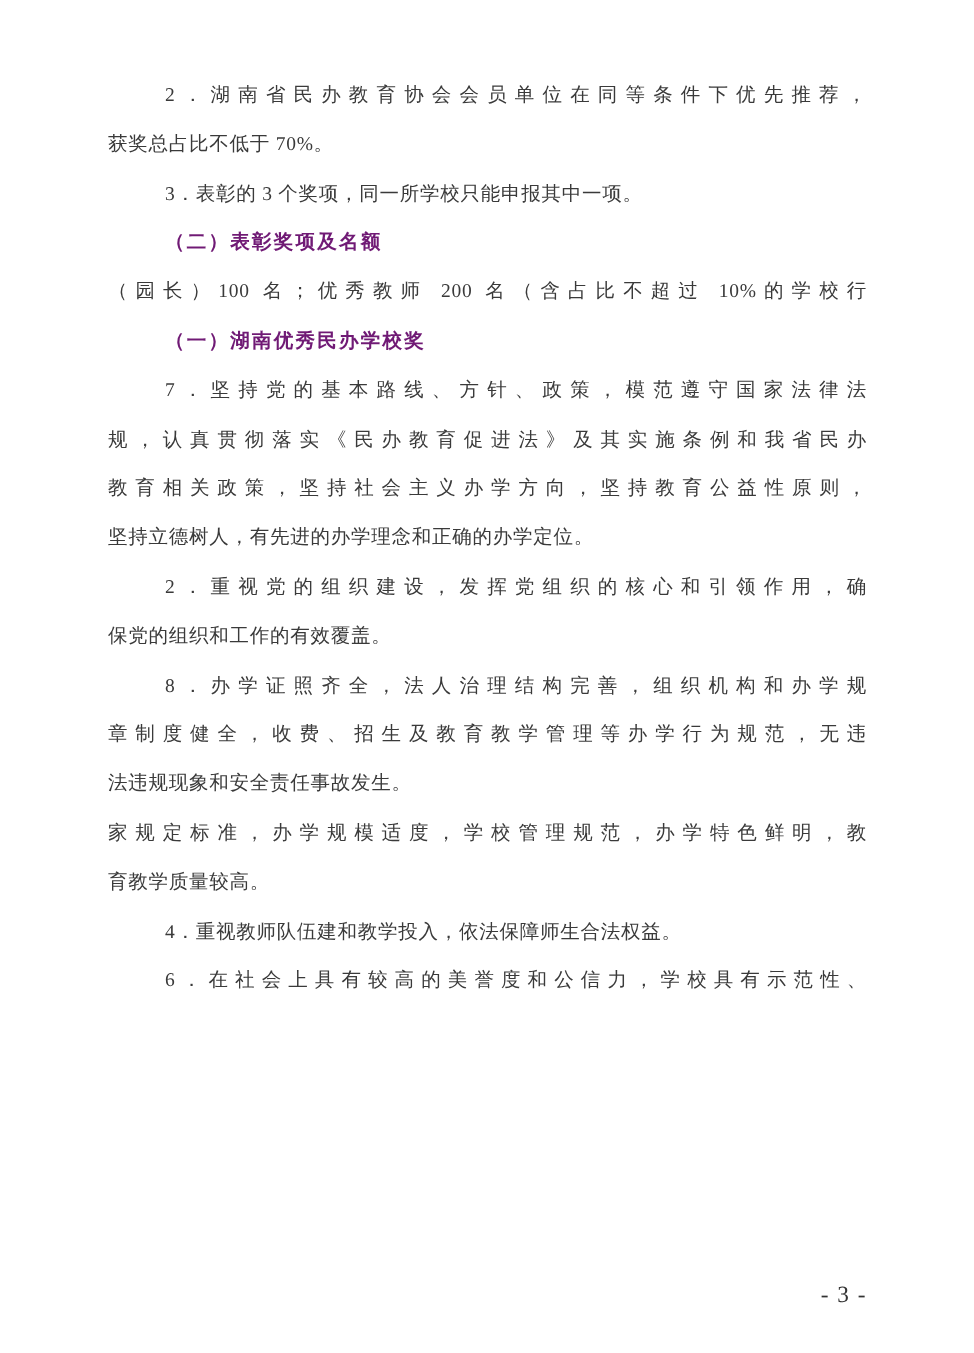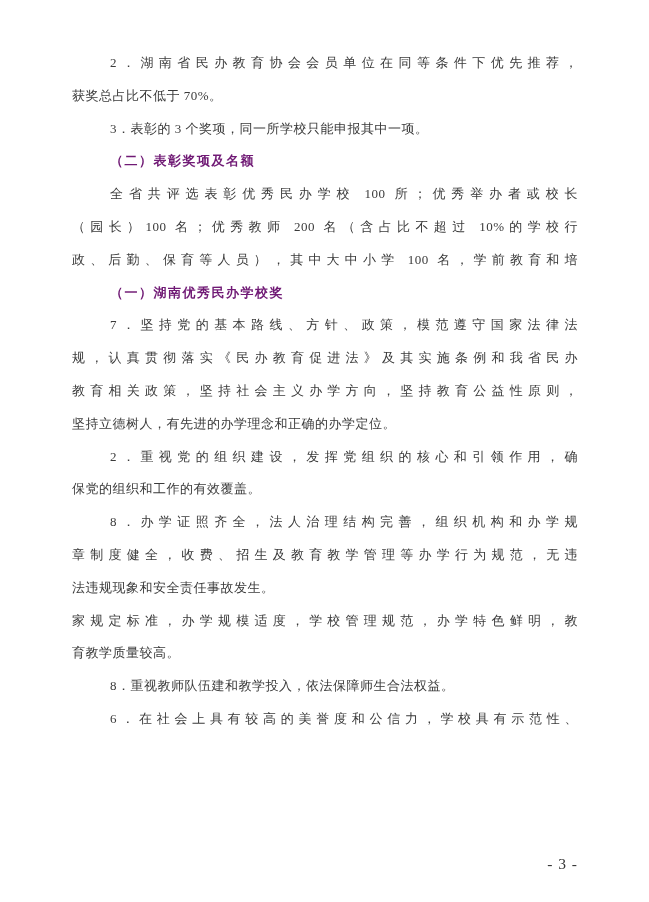--- a/index.html
+++ b/index.html
@@ -55,32 +55,30 @@
 </style>
 </head>
 <body>
 
 <div class="page">
   <div class="textblock">
     <div class="ln first fill">2．湖南省民办教育协会会员单位在同等条件下优先推荐，</div>
     <div class="ln">获奖总占比不低于 70%。</div>
     <div class="ln first">3．表彰的 3 个奖项，同一所学校只能申报其中一项。</div>
     <div class="ln first heading">（二）表彰奖项及名额</div>
-    <div class="ln first fill">全省共评选表彰优秀民办学校 100 所；优秀举办者或校长</div>
     <div class="ln fill">（园长）100 名；优秀教师 200 名（含占比不超过 10%的学校行</div>
-    <div class="ln fill">政、后勤、保育等人员），其中大中小学 100 名，学前教育和培</div>
     <div class="ln first heading">（一）湖南优秀民办学校奖</div>
     <div class="ln first fill">7．坚持党的基本路线、方针、政策，模范遵守国家法律法</div>
     <div class="ln fill">规，认真贯彻落实《民办教育促进法》及其实施条例和我省民办</div>
     <div class="ln fill">教育相关政策，坚持社会主义办学方向，坚持教育公益性原则，</div>
     <div class="ln">坚持立德树人，有先进的办学理念和正确的办学定位。</div>
     <div class="ln first fill">2．重视党的组织建设，发挥党组织的核心和引领作用，确</div>
     <div class="ln">保党的组织和工作的有效覆盖。</div>
     <div class="ln first fill">8．办学证照齐全，法人治理结构完善，组织机构和办学规</div>
     <div class="ln fill">章制度健全，收费、招生及教育教学管理等办学行为规范，无违</div>
     <div class="ln">法违规现象和安全责任事故发生。</div>
     <div class="ln fill">家规定标准，办学规模适度，学校管理规范，办学特色鲜明，教</div>
     <div class="ln">育教学质量较高。</div>
-    <div class="ln first">8．重视教师队伍建和教学投入，依法保障师生合法权益。</div>
+    <div class="ln first">4．重视教师队伍建和教学投入，依法保障师生合法权益。</div>
     <div class="ln first fill">6．在社会上具有较高的美誉度和公信力，学校具有示范性、</div>
   </div>
   <div class="pagenum">- 3 -</div>
 </div>
 
 </body></html>

